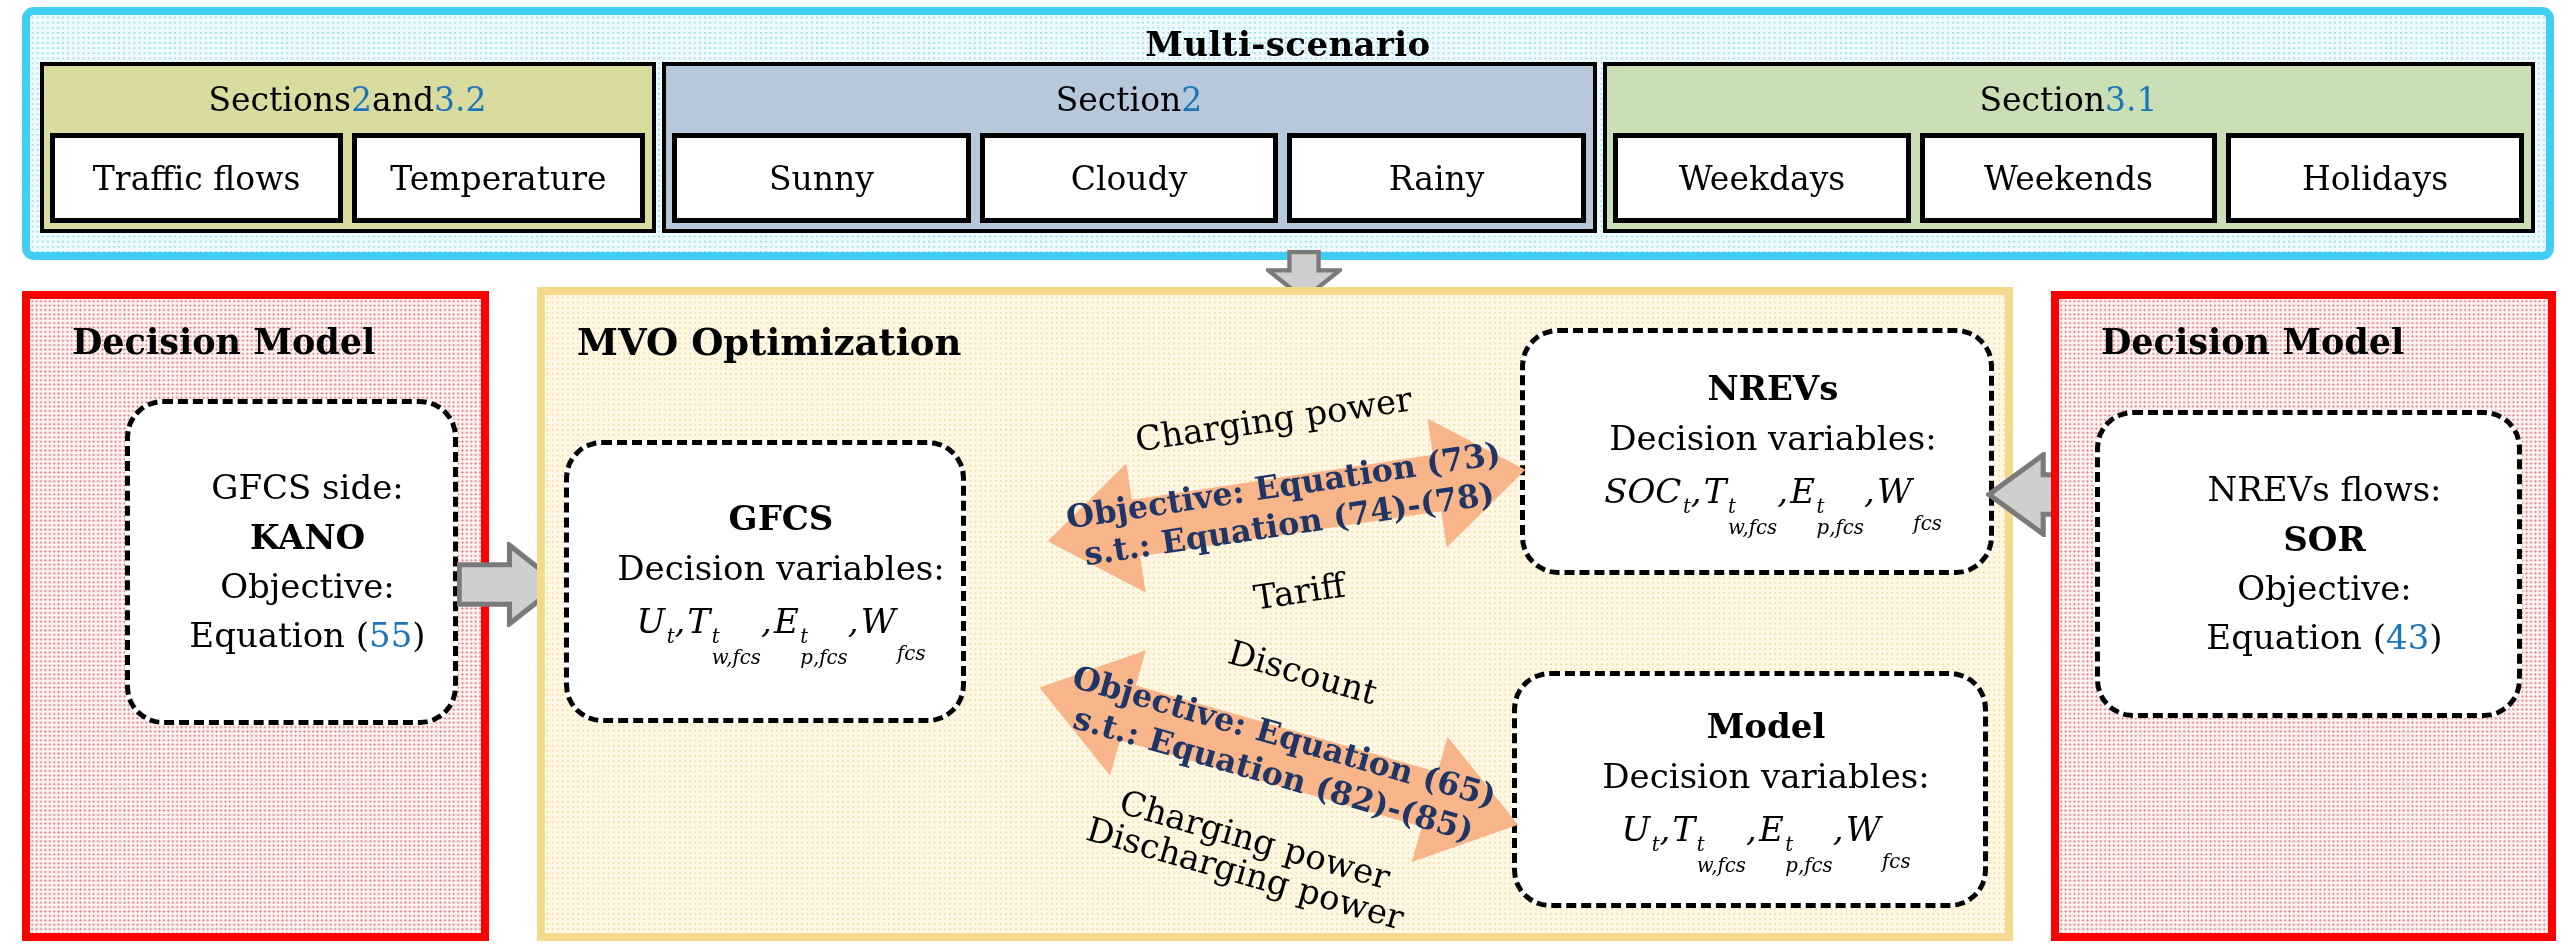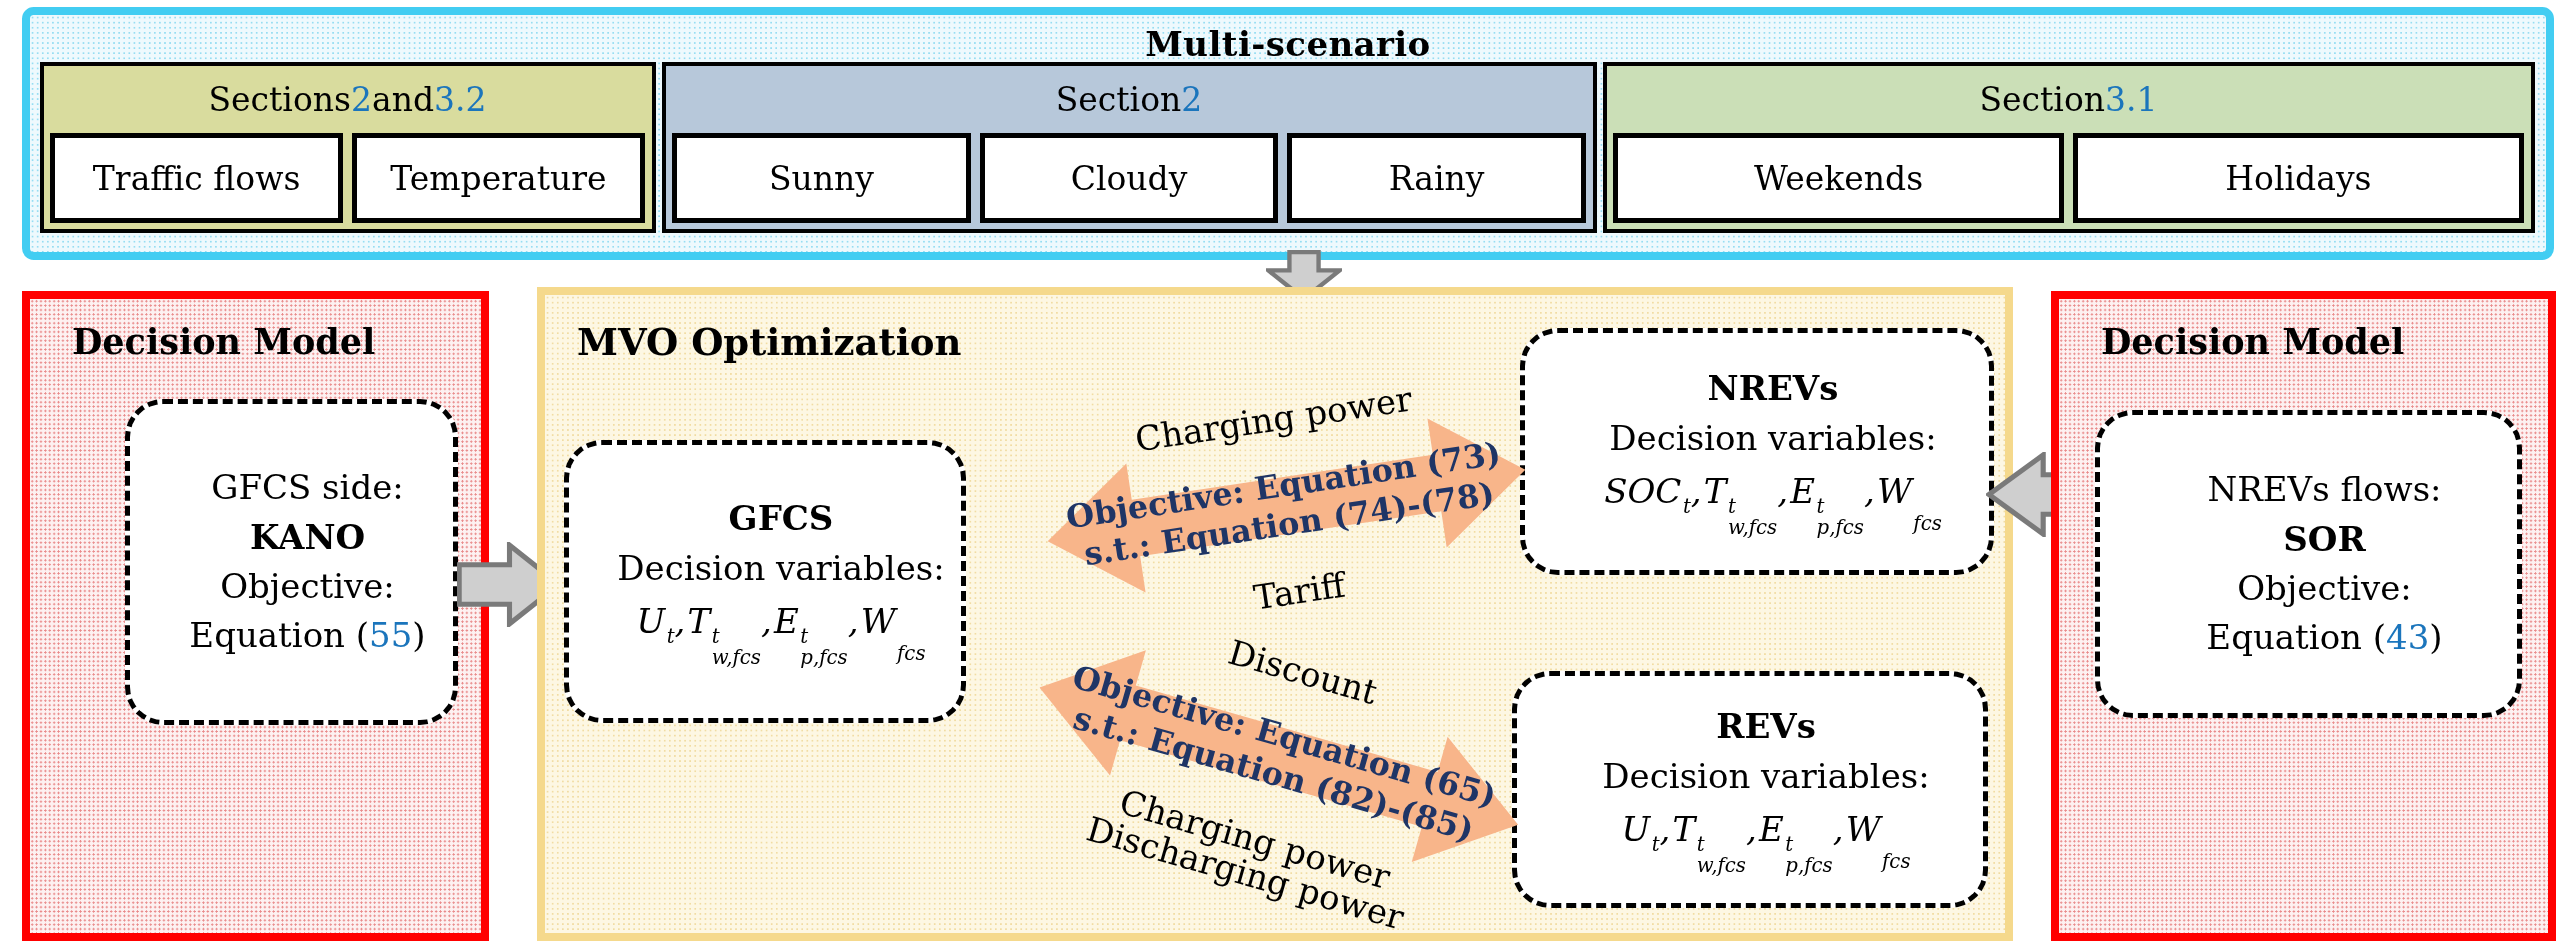--- a/index.html
+++ b/index.html
@@ -139,20 +139,21 @@
           <div class="gbox">Rainy</div>
         </div>
       </div>
 
       <div class="group gc">
         <div class="ghead">
             <span>Section </span>
             <span class="c-link">3.1</span>
           </div>
         <div class="gitems">
+          <div class="gbox">Weekdays</div>
           <div class="gbox">Weekends</div>
           <div class="gbox">Holidays</div>
         </div>
       </div>
 
     </div>
   </section>
 
   <svg class="garrow" style="left:1266px; top:250px;" width="76" height="51" viewBox="0 0 104 70">
     <polygon points="32,3 72,3 72,28 101,28 52,67 3,28 32,28" fill="#cfcfcf" stroke="#7a7a7a" stroke-width="6"></polygon>
@@ -207,21 +208,21 @@
           </span></span><span class="msep">,</span><span class="mvar"><i>E</i><span class="ss">
             <span class="sp">t</span>
             <span class="sb">p,fcs</span>
           </span></span><span class="msep">,</span><span class="mvar"><i>W</i><span class="ss">
             <span class="sp"></span>
             <span class="sb">fcs</span>
           </span></span></div>
   </div>
 
   <div class="dashed" id="revs-box">
-    <div class="ln bold">REVs</div>
+    <div class="ln bold">Model</div>
     <div class="ln">Decision variables:</div>
     <div class="mline"><span class="mvar"><i>U</i><span class="ss">
             <span class="sp">t</span>
             <span class="sb"></span>
           </span></span><span class="msep">,</span><span class="mvar"><i>T</i><span class="ss">
             <span class="sp">t</span>
             <span class="sb">w,fcs</span>
           </span></span><span class="msep">,</span><span class="mvar"><i>E</i><span class="ss">
             <span class="sp">t</span>
             <span class="sb">p,fcs</span>

